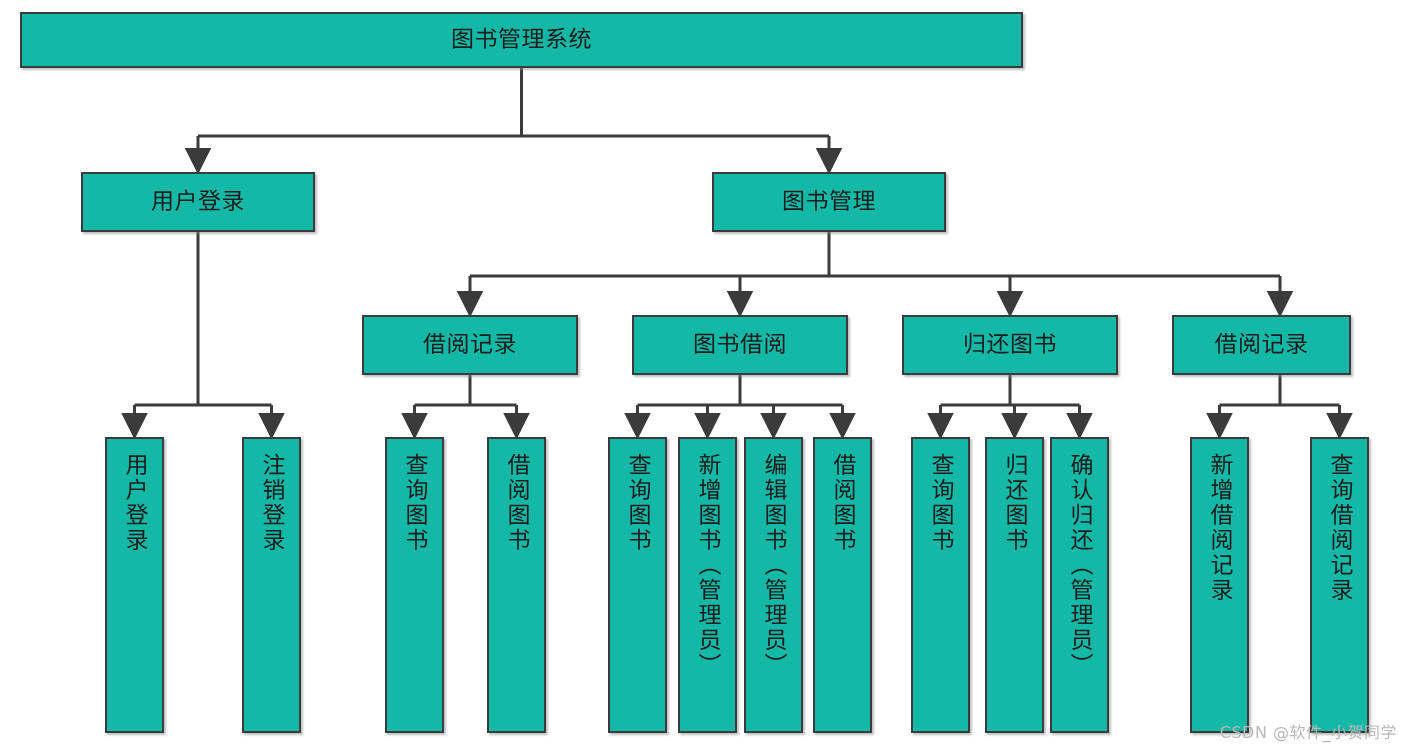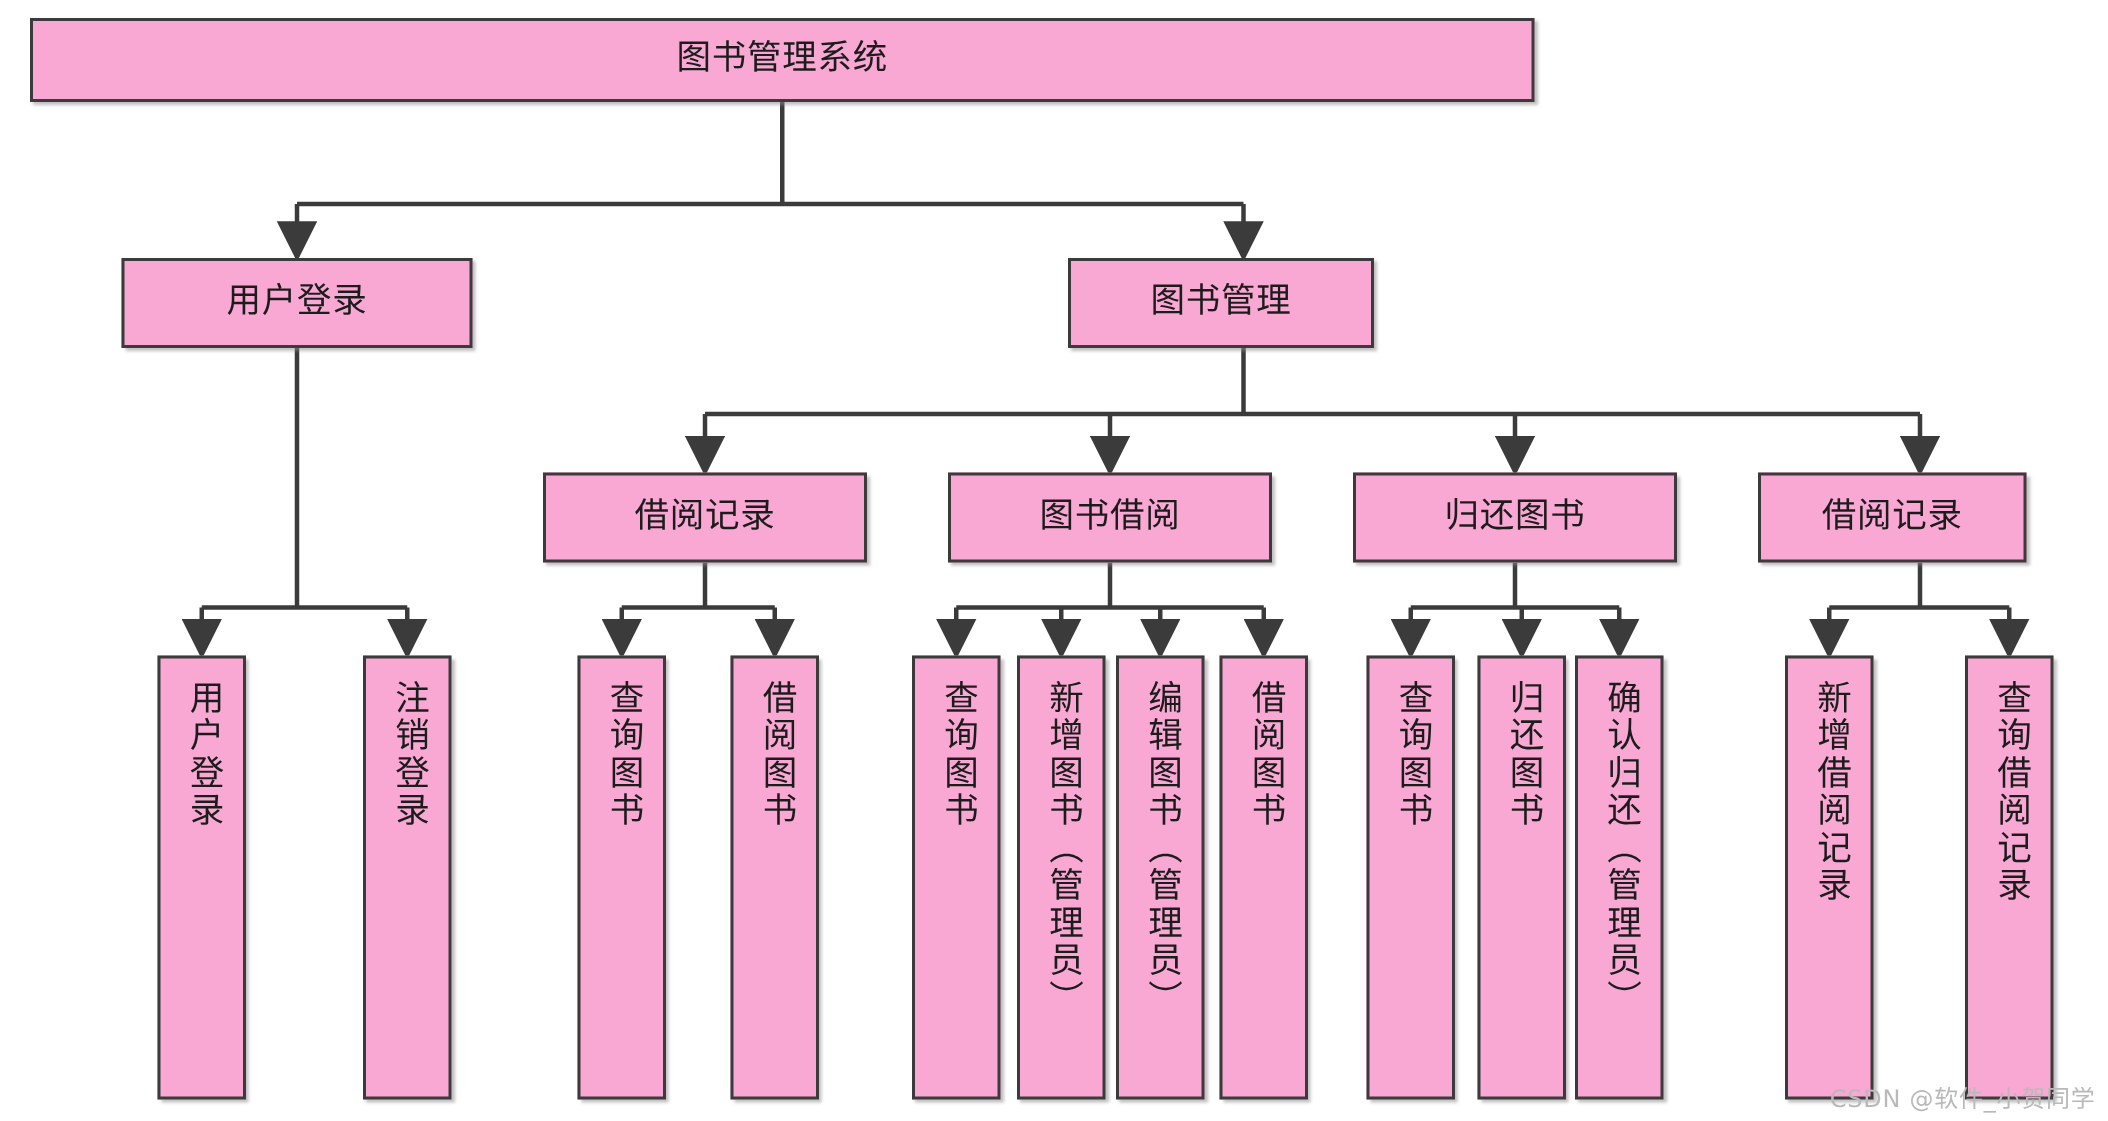--- a/index.html
+++ b/index.html
@@ -22,21 +22,21 @@
     position: absolute;
     left: 0;
     top: 0;
     width: 1405px;
     height: 747px;
     pointer-events: none;
   }
   .node {
     position: absolute;
     box-sizing: border-box;
-    background: #f9a8d4;
+    background: #14b8a6;
     border: 2px solid #3b3b3b;
     display: flex;
     align-items: center;
     justify-content: center;
     box-shadow: 2px 2px 2px rgba(140,140,140,0.55);
   }
   .node .label {
     color: #1c1c1c;
     line-height: 1.18;
     text-align: center;
@@ -116,21 +116,21 @@
       </g>
   </svg>
 
   <div id="nodes">
       <div class="node horiz" style="left: 20px; top: 12px; width: 1003px; height: 56px;">
         <span class="label">图书管理系统</span>
       </div>
       <div class="node horiz" style="left: 81px; top: 172px; width: 234px; height: 60px;">
         <span class="label">用户登录</span>
       </div>
-      <div class="node horiz" style="left: 712px; top: 172px; width: 204px; height: 60px;">
+      <div class="node horiz" style="left: 712px; top: 172px; width: 234px; height: 60px;">
         <span class="label">图书管理</span>
       </div>
       <div class="node horiz" style="left: 362px; top: 315px; width: 216px; height: 60px;">
         <span class="label">借阅记录</span>
       </div>
       <div class="node horiz" style="left: 608px; top: 315px; width: 216px; height: 60px; margin-left: 24px;">
         <span class="label">图书借阅</span>
       </div>
       <div class="node horiz" style="left: 902px; top: 315px; width: 216px; height: 60px;">
         <span class="label">归还图书</span>

